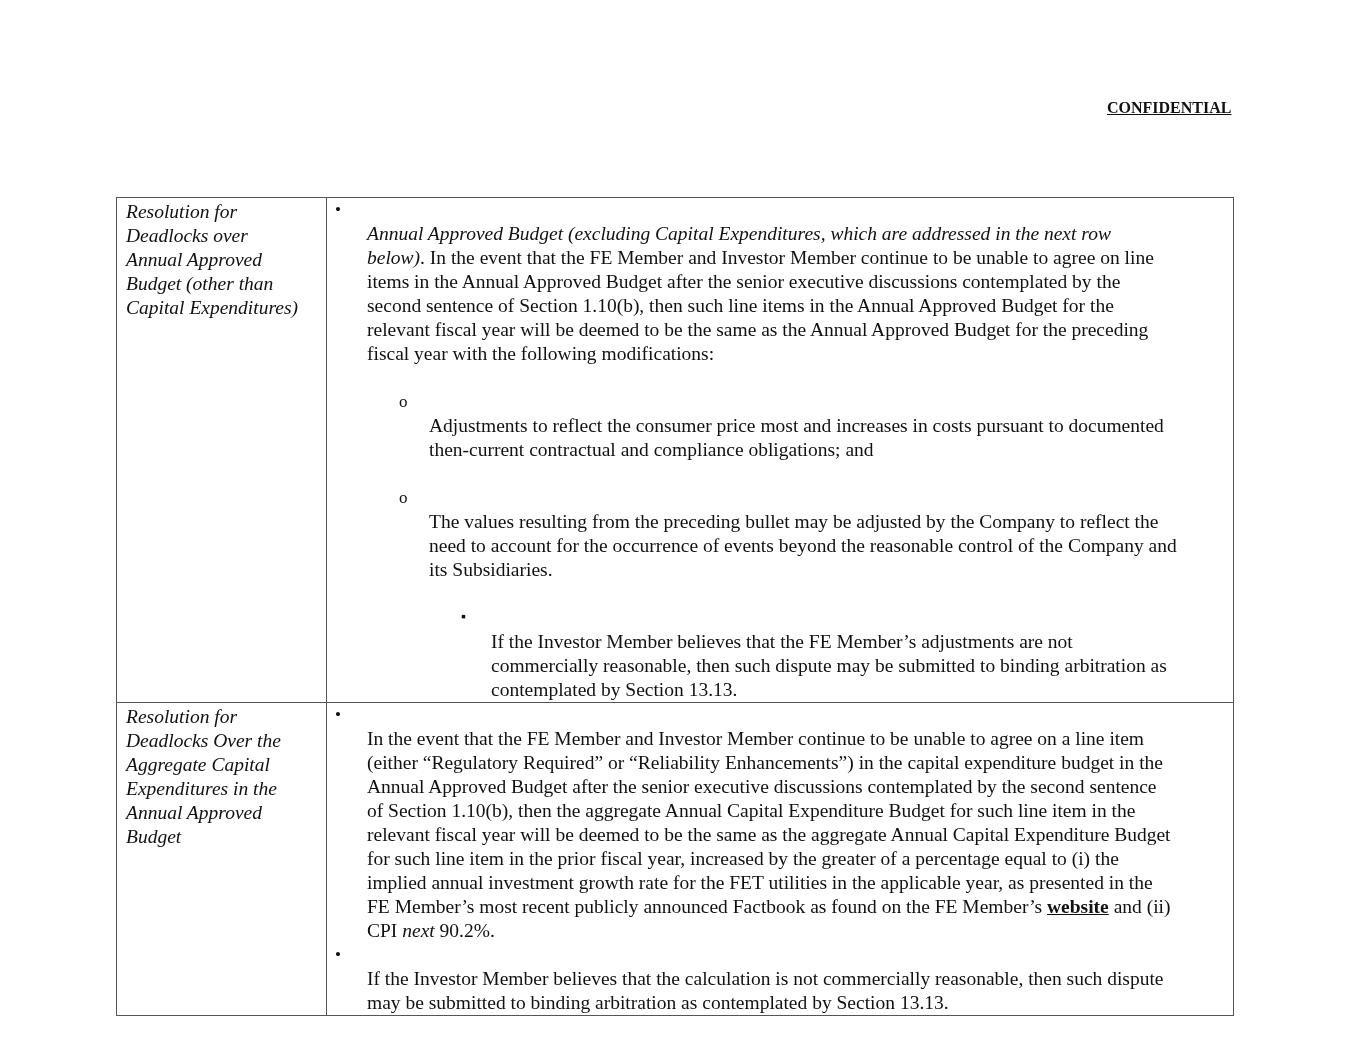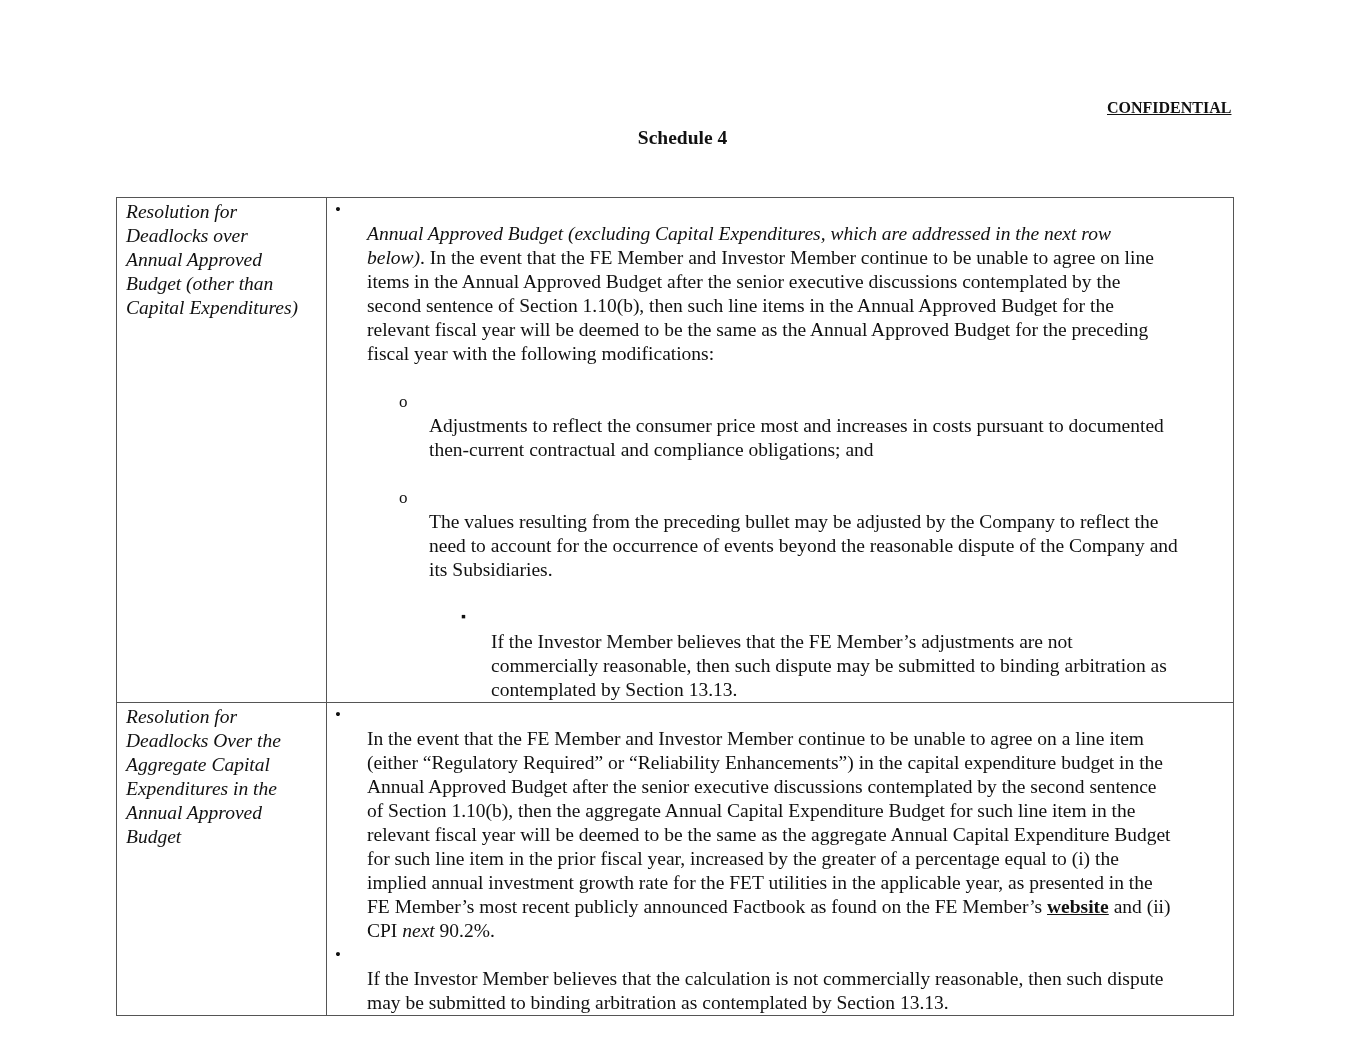--- a/index.html
+++ b/index.html
@@ -43,21 +43,20 @@
   .ul { text-decoration: underline; font-weight: bold; }
   .row1 td { height: 428px; }
   .row2 td { height: 264px; }
 </style>
 </head>
 <body>
 
 <div class="conf">CONFIDENTIAL</div>
 
 <div class="title-block">
-  <div>Schedule 4</div>
 </div>
 
 <table class="sched">
   <tbody>
       <tr class="row1">
     <td class="label-cell">
       <div class="lbl">Resolution for
 Deadlocks over
 Annual Approved
 Budget (other than
@@ -73,21 +72,21 @@
 fiscal year with the following modifications:</span>
       </div>
       <div class="gap"></div>
       <div class="li2">
         <span class="bullet">o</span><span>Adjustments to reflect the consumer price most and increases in costs pursuant to documented
 then-current contractual and compliance obligations; and</span>
       </div>
       <div class="gap"></div>
       <div class="li2">
         <span class="bullet">o</span><span>The values resulting from the preceding bullet may be adjusted by the Company to reflect the
-need to account for the occurrence of events beyond the reasonable dispute of the Company and
+need to account for the occurrence of events beyond the reasonable control of the Company and
 its Subsidiaries.</span>
       </div>
       <div class="gap"></div>
       <div class="li3">
         <span class="bullet">▪</span><span>If the Investor Member believes that the FE Member’s adjustments are not
 commercially reasonable, then such dispute may be submitted to binding arbitration as
 contemplated by Section 13.13.</span>
       </div>
     </td>
   </tr>

